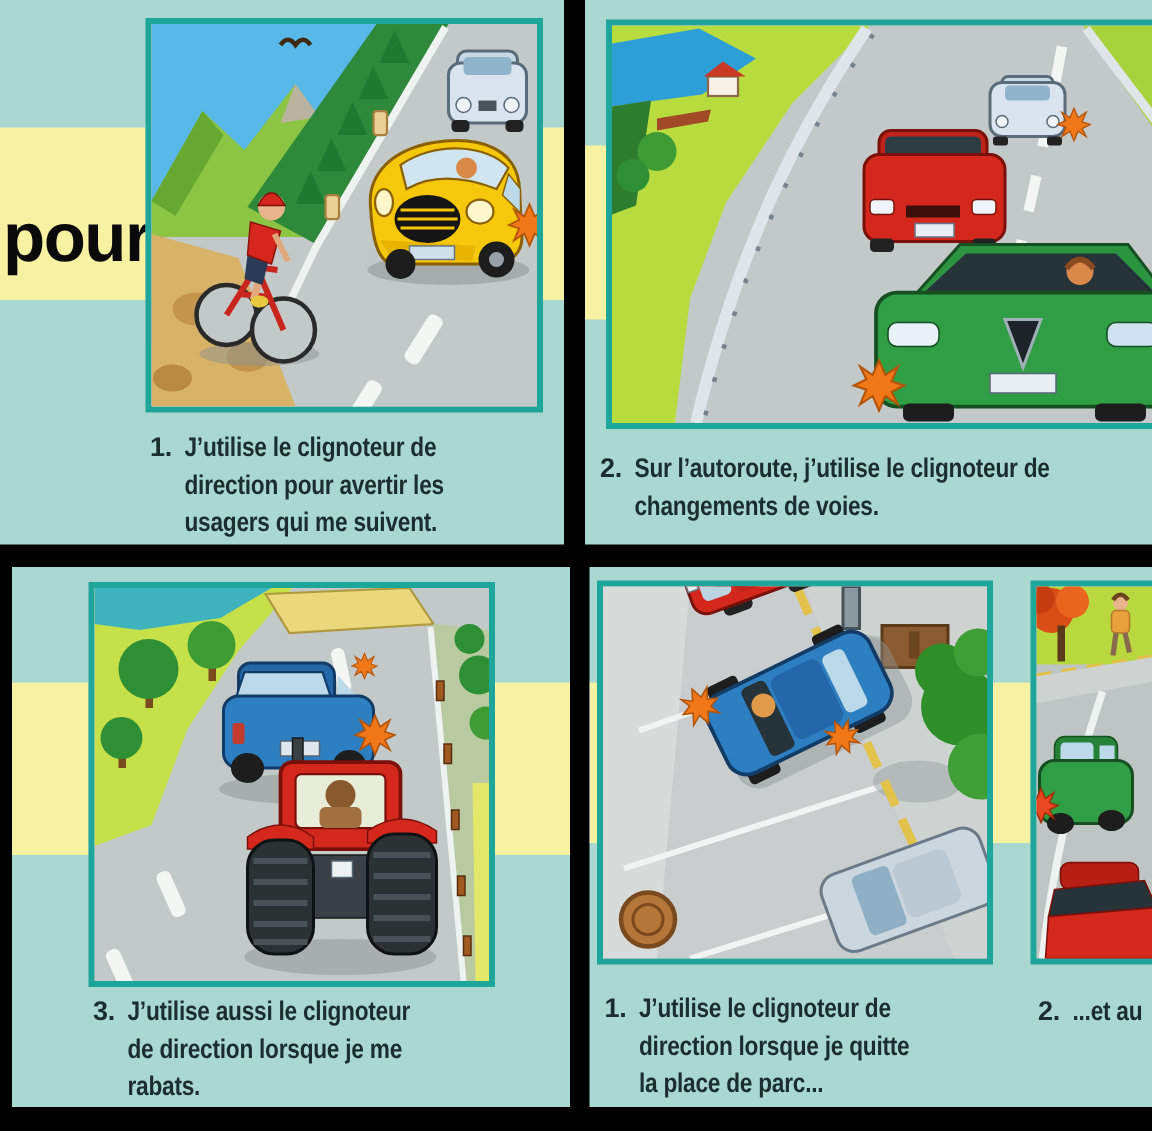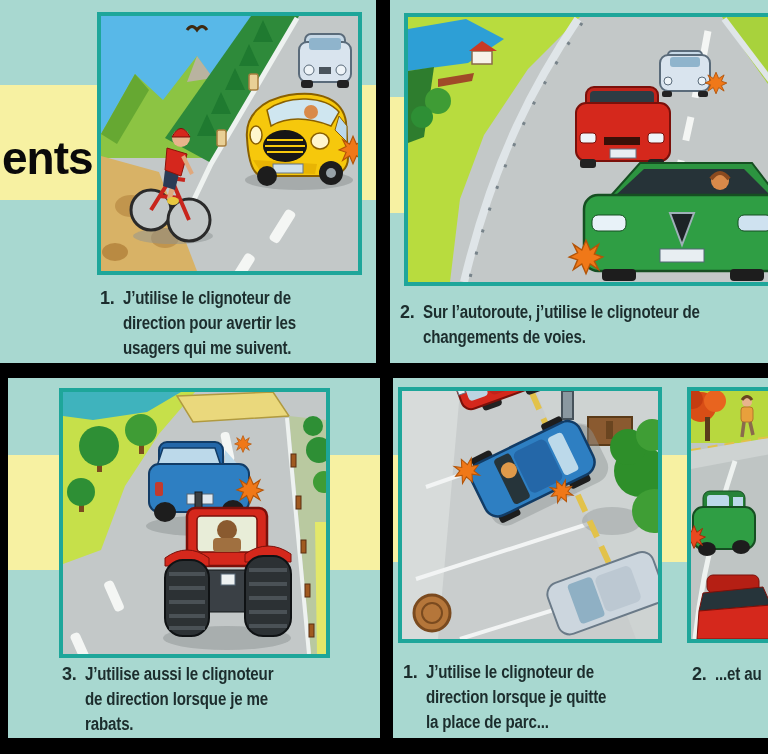--- a/index.html
+++ b/index.html
@@ -49,21 +49,21 @@
 <svg width="0" height="0" style="position:absolute">
   <defs>
     <path id="burst8" d="M0,-12 L3,-5 L9,-9 L6,-2 L12,0 L6,3 L9,9 L3,5 L0,12 L-3,5 L-9,9 L-6,2 L-12,0 L-6,-3 L-9,-9 L-3,-5 Z"></path>
   </defs>
 </svg>
 
 <div id="stage">
 
   <div class="card" id="card-tl">
     <div class="stripe" id="stripe-tl"></div>
-    <div class="heading" id="heading-tl">ents</div>
+    <div class="heading" id="heading-tl">pour</div>
     <div class="frame" id="frame-tl">
       <svg viewBox="0 0 257 255" width="257" height="255">
         <rect width="257" height="255" fill="#c3c8c8"></rect>
         <rect width="257" height="140" fill="#58b8e8"></rect>
         <path d="M0,118 L34,58 L62,84 L96,40 L128,86 L152,68 L152,142 L0,142 Z" fill="#8cc443"></path>
         <path d="M96,40 L112,62 L86,66 Z" fill="#b9b3a0"></path>
         <path d="M0,118 L34,58 L48,74 L16,128 Z" fill="#66a832"></path>
         <path d="M196,0 L257,0 L257,255 L0,255 L0,214 L110,146 Z" fill="#c3c8c8"></path>
         <path d="M150,0 L198,0 L112,148 L64,122 Z" fill="#2e8a3a"></path>
         <path d="M152,26 L162,4 L172,26 Z M138,50 L148,28 L158,50 Z M124,74 L134,52 L144,74 Z M110,98 L120,76 L130,98 Z M96,120 L106,98 L116,120 Z" fill="#1f7a30"></path>

